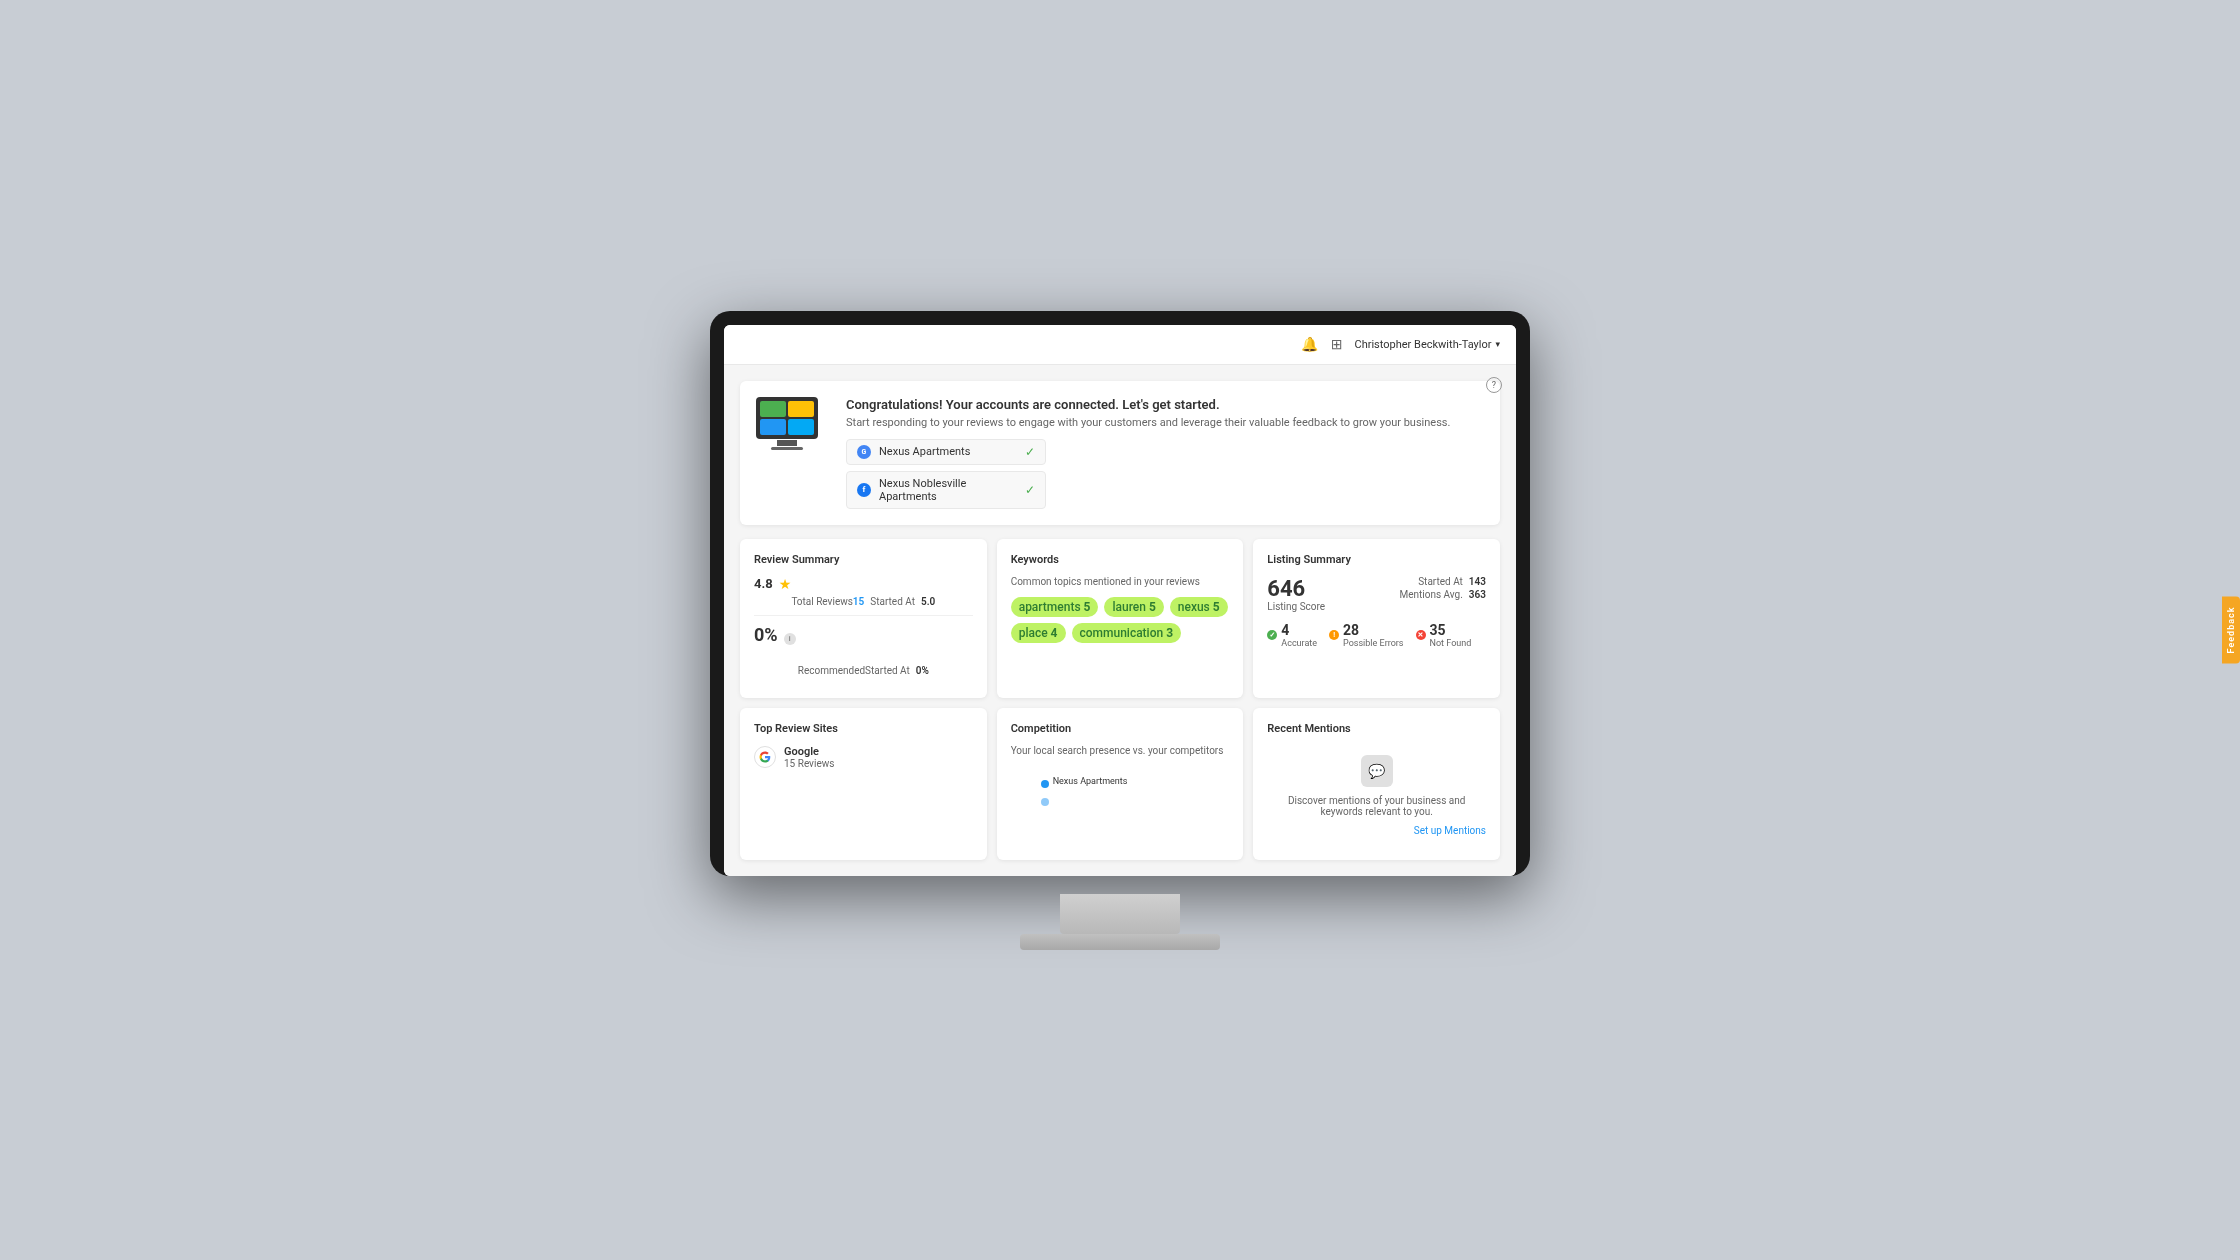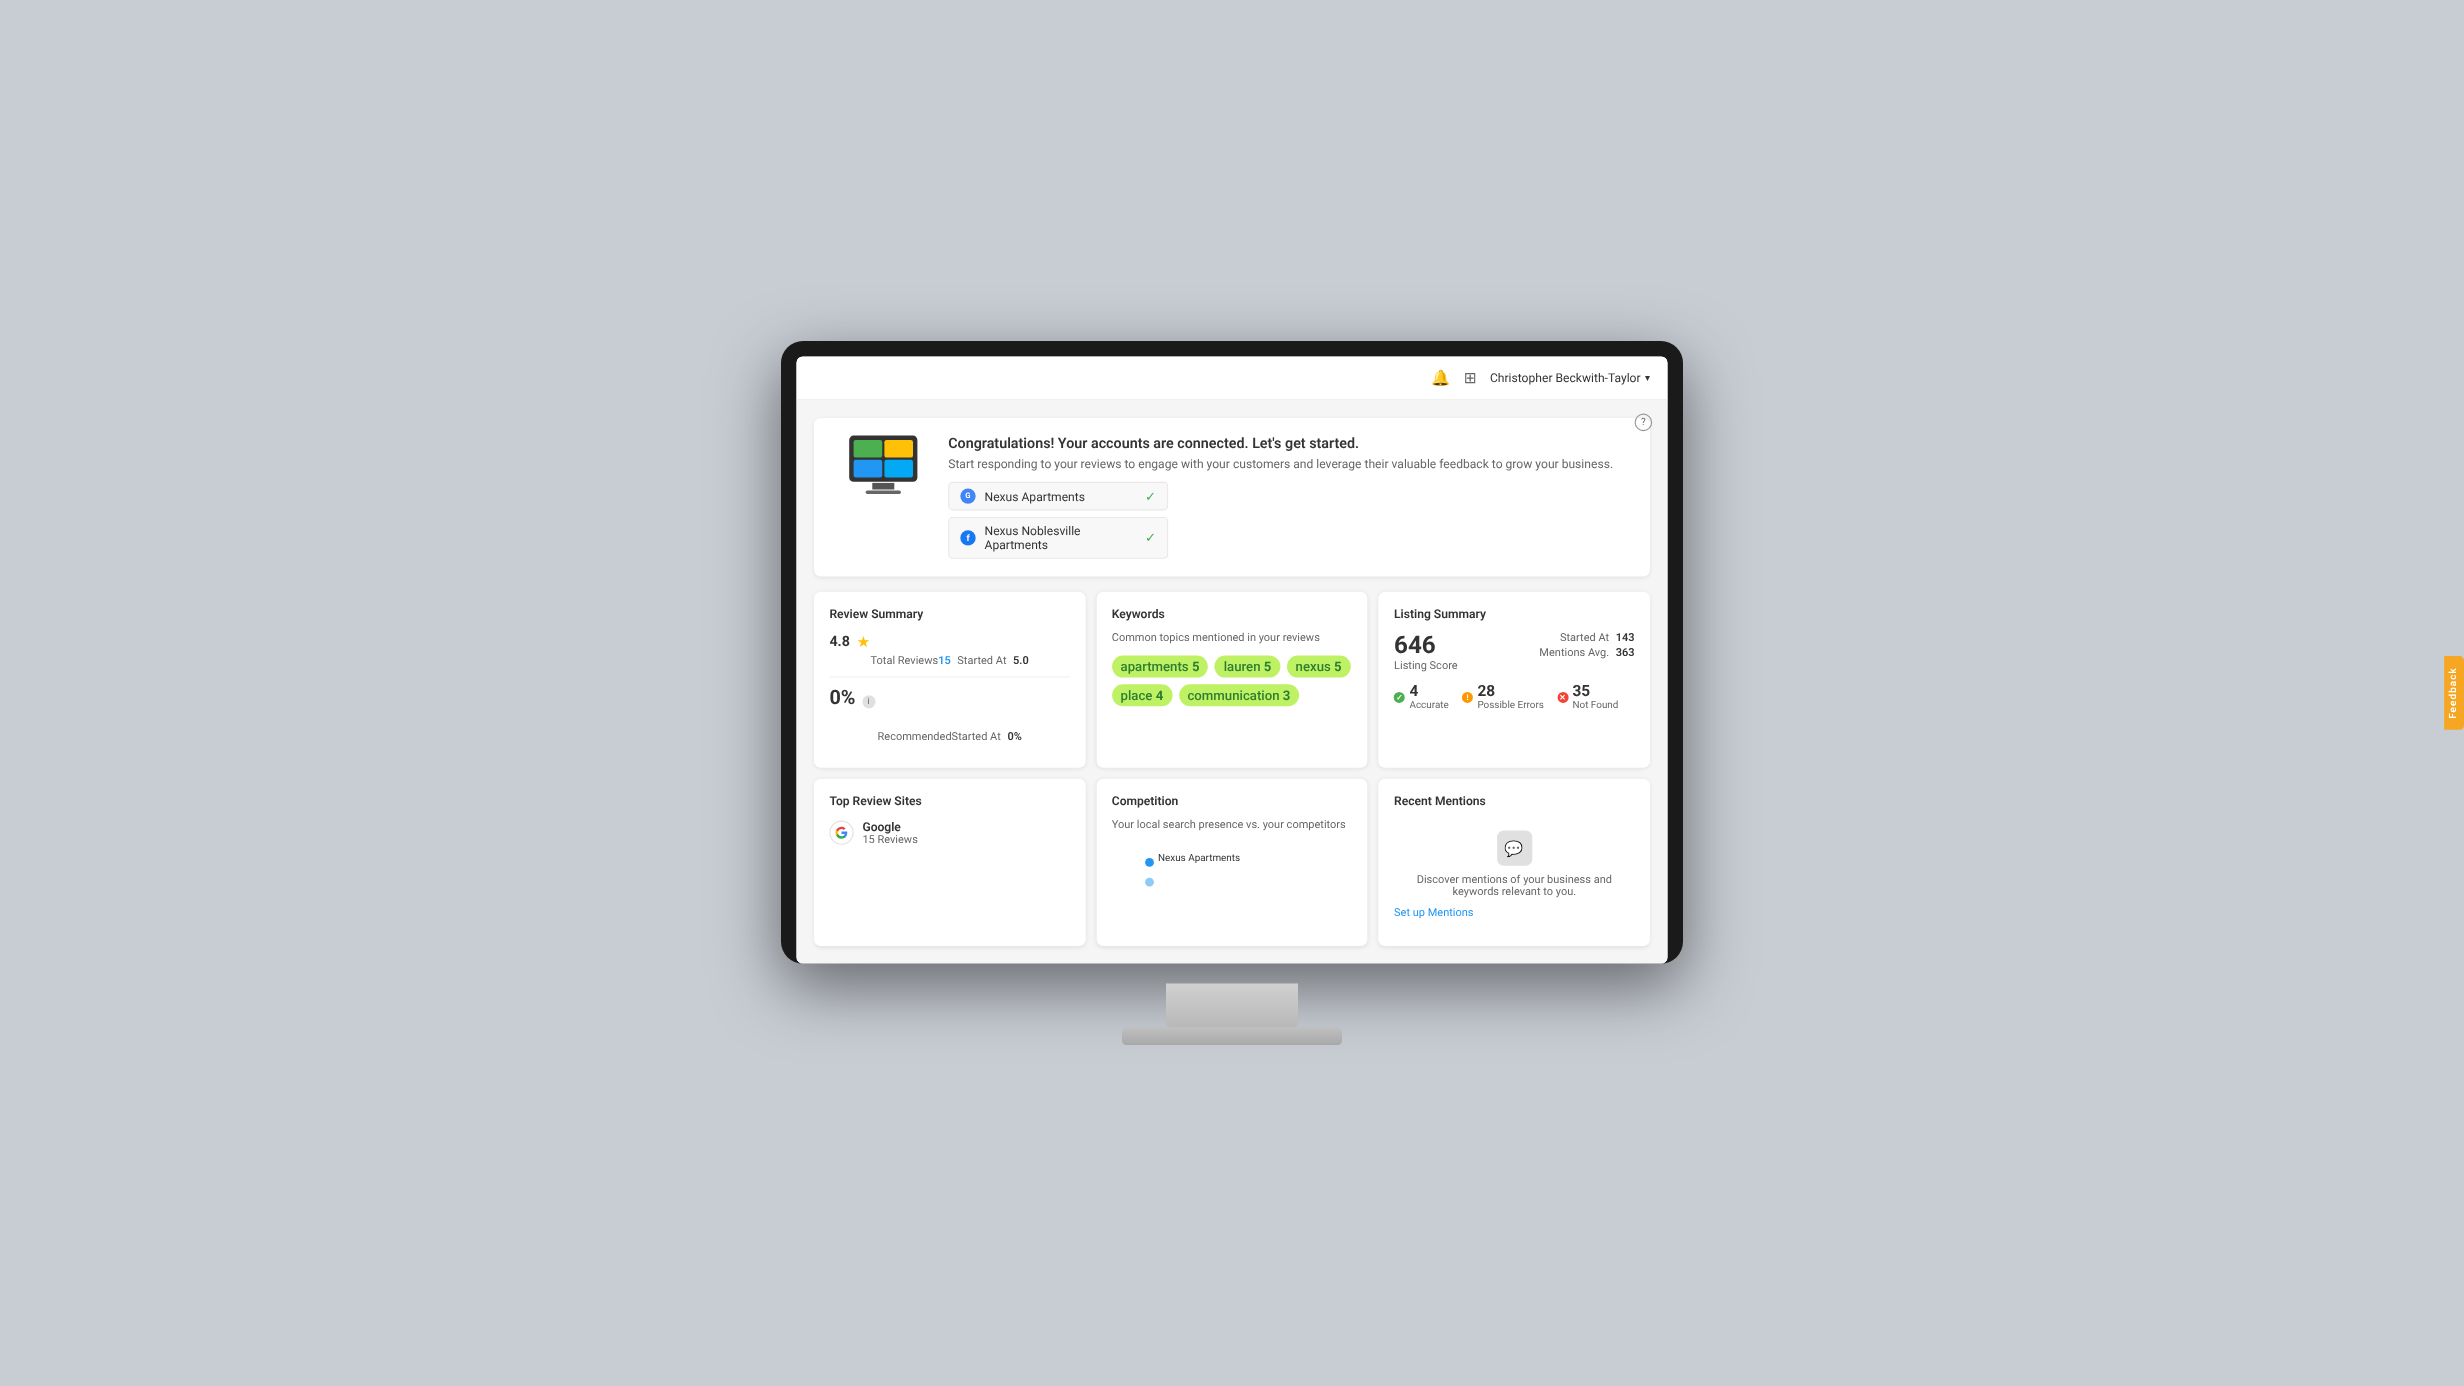--- a/index.html
+++ b/index.html
@@ -77,21 +77,21 @@
 
     .app-content {
       background: #f5f5f5;
       padding: 16px;
     }
 
     
     .congrats-banner {
       background: #fff;
       border-radius: 6px;
-      padding: 16px 32px;
+      padding: 16px 16px;
       margin-bottom: 14px;
       display: flex;
       align-items: flex-start;
       gap: 20px;
       box-shadow: 0 1px 4px rgba(0,0,0,0.08);
     }
     .congrats-illustration {
       flex-shrink: 0;
       width: 70px;
       height: 55px;
@@ -386,21 +386,21 @@
       font-size: 14px;
     }
     .mentions-text {
       font-size: 10px;
       color: #666;
       text-align: center;
       margin-bottom: 8px;
     }
     .mentions-link {
       display: block;
-      text-align: left;
+      text-align: right;
       font-size: 10px;
       color: #2196f3;
       text-decoration: none;
       cursor: pointer;
     }
 
     
     .help-icon {
       position: absolute;
       right: 14px;

